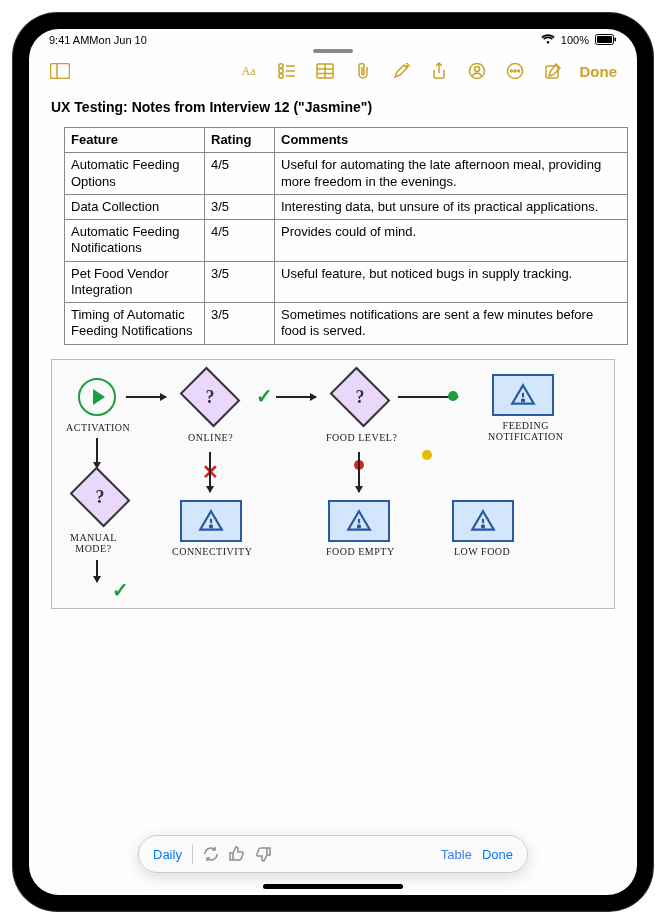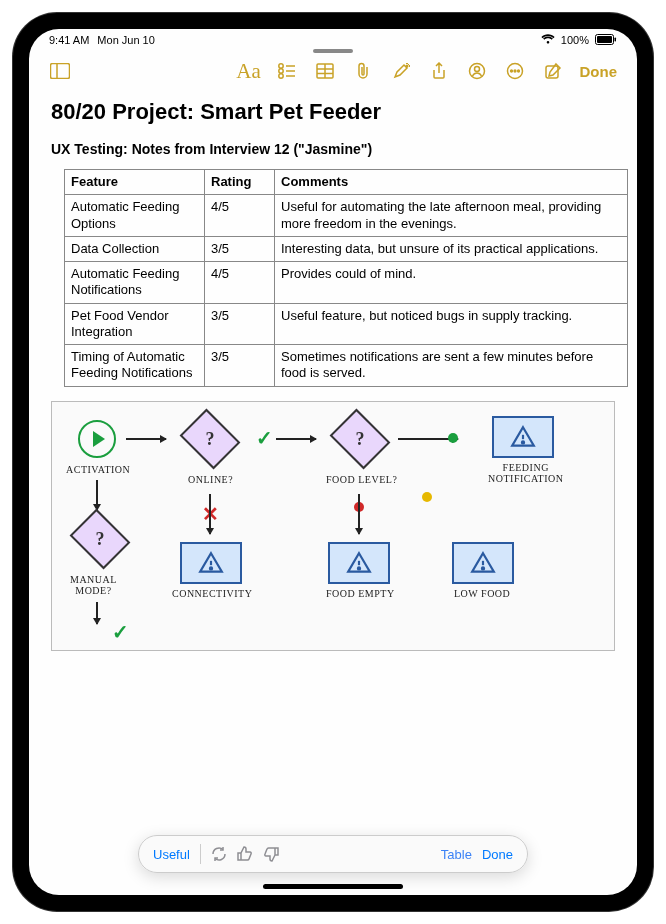--- a/index.html
+++ b/index.html
@@ -34,21 +34,21 @@
   .statusbar {
     height: 22px;
     display: flex;
     justify-content: space-between;
     align-items: center;
     padding: 0 20px;
     font-size: 11px;
     font-weight: 500;
     color: #000;
   }
-  .statusbar .left { display: flex; gap: 8px; }
+  .statusbar .left { display: flex; }
   .statusbar .right { display: flex; gap: 6px; align-items: flex-start; }
   .wifi-icon, .battery-icon { display: inline-flex; }
   .pill {
     position: absolute;
     top: 20px; left: 50%;
     transform: translateX(-50%);
     width: 40px; height: 4px;
     background: #888; border-radius: 3px;
     display: flex; gap: 2px; justify-content: center;
   }
@@ -244,21 +244,21 @@
 
     <div class="toolbar">
       <div class="tbtn">
         <svg width="20" height="16" viewBox="0 0 20 16">
             <rect x="0.5" y="0.5" width="19" height="15" rx="2" fill="none" stroke="currentColor" stroke-width="1.5"></rect>
             <line x1="7" y1="1" x2="7" y2="15" stroke="currentColor" stroke-width="1.5"></line>
           </svg>
       </div>
       <div class="spacer"></div>
       <div class="tbtn">
-          <span style="font-family:serif;font-size:21px;">Aa</span>
+          <span style="font-family:serif;font-size:12px;">Aa</span>
         </div>
       <div class="tbtn">
         <svg width="18" height="16" viewBox="0 0 18 16" stroke="currentColor" stroke-width="1.5" fill="none">
             <circle cx="3" cy="3" r="2.2"></circle>
             <line x1="8" y1="3" x2="17" y2="3"></line>
             <circle cx="3" cy="8" r="2.2"></circle>
             <line x1="8" y1="8" x2="17" y2="8"></line>
             <circle cx="3" cy="13" r="2.2"></circle>
             <line x1="8" y1="13" x2="17" y2="13"></line>
           </svg>
@@ -306,21 +306,20 @@
       <div class="tbtn">
         <svg width="18" height="18" viewBox="0 0 18 18" stroke="currentColor" stroke-width="1.5" fill="none">
             <rect x="2" y="4" width="12" height="12" rx="2"></rect>
             <path d="M12 2l4 4-7 7-4 1 1-4z"></path>
           </svg>
       </div>
       <div class="done">Done</div>
     </div>
 
     <div class="content">
-      <div class="title">80/20 Project: Smart Pet Feeder</div>
       <div class="subtitle">UX Testing: Notes from Interview 12 ("Jasmine")</div>
 
       <table class="feat">
         <thead>
           <tr>
             <th>Feature</th>
             <th>Rating</th>
             <th>Comments</th>
           </tr>
         </thead>
@@ -413,21 +412,21 @@
               <path d="M12 3l10 17H2z"></path>
               <line x1="12" y1="10" x2="12" y2="14"></line>
               <circle cx="12" cy="17" r="1" fill="#2a5aa0"></circle>
             </svg>
         </div>
         <div class="lbl" style="top:186px;left:402px">LOW FOOD</div>
       </div>
     </div>
 
     <div class="bottombar">
-      <span class="btxt">Useful</span>
+      <span class="btxt">Daily</span>
       <div class="sep"></div>
       <span class="icon">
         <svg width="16" height="16" viewBox="0 0 16 16" stroke="currentColor" stroke-width="1.5" fill="none">
             <path d="M2 8a6 6 0 0 1 10-4.5M14 8a6 6 0 0 1-10 4.5"></path>
             <path d="M12 1v3h-3M4 15v-3h3"></path>
           </svg>
       </span>
       <span class="icon">
         <svg width="16" height="16" viewBox="0 0 16 16" stroke="currentColor" stroke-width="1.5" fill="none">
             <path d="M4 7v7H1V7zM4 7l3-6c1 0 2 1 2 2v3h4c1 0 1.5 1 1 2l-2 5c-.2.6-.8 1-1.5 1H4"></path>

